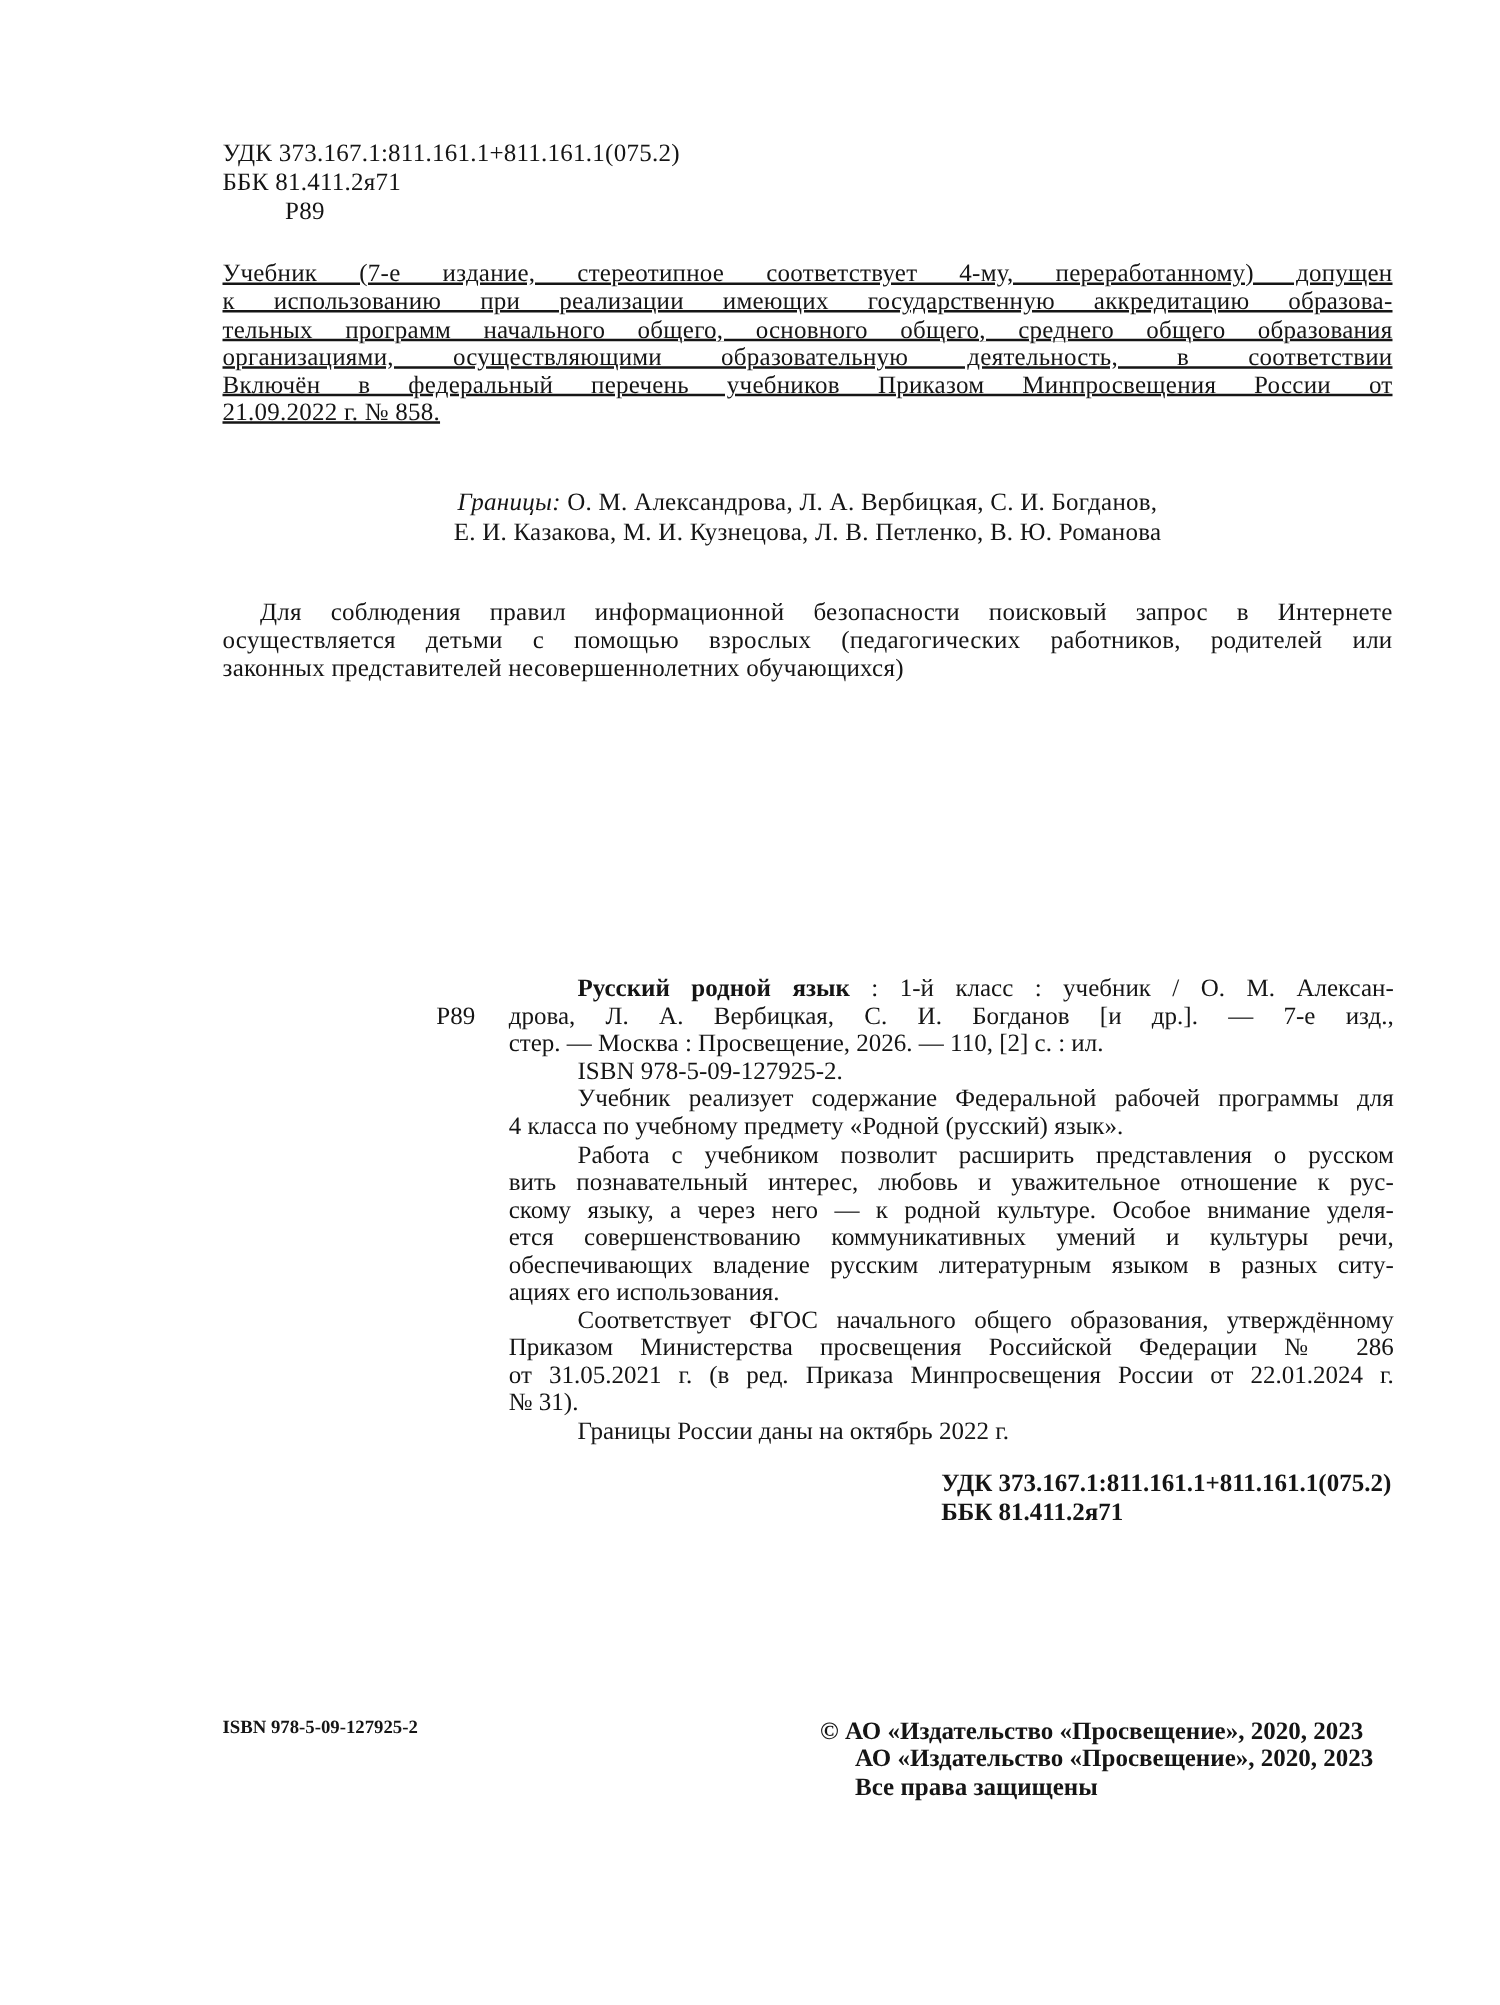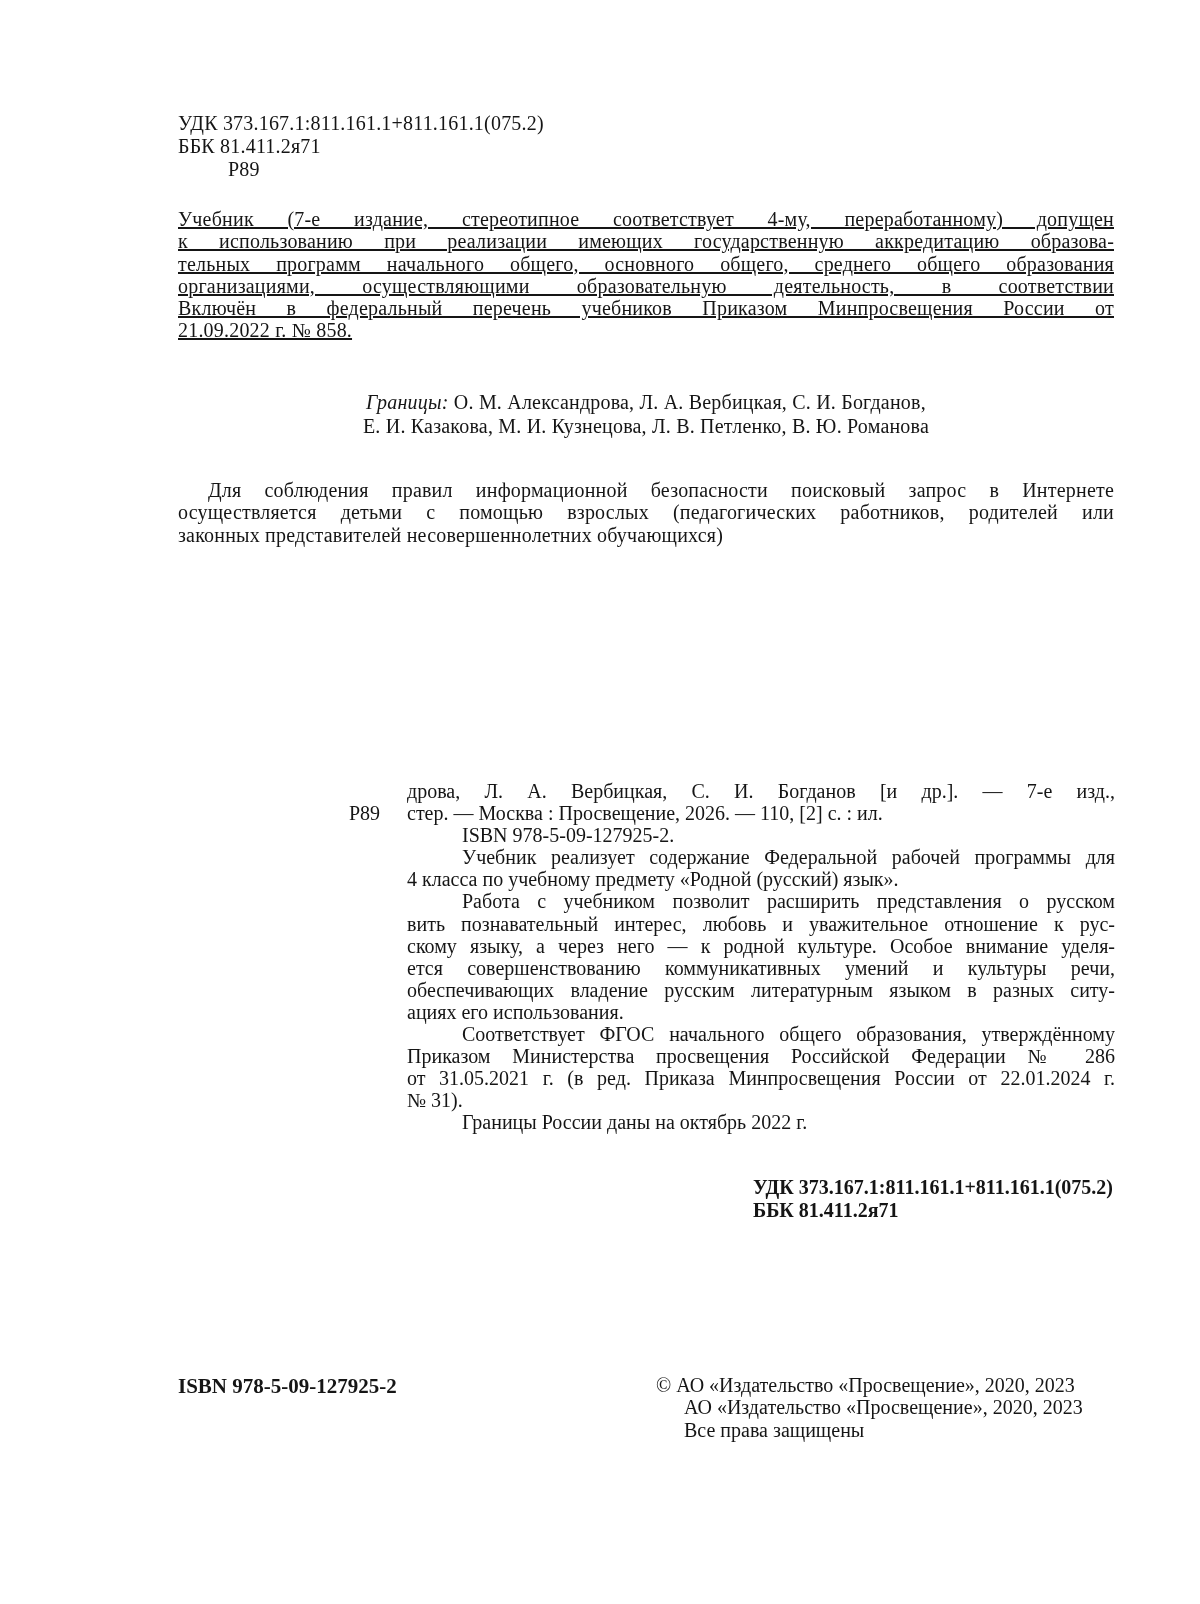--- a/index.html
+++ b/index.html
@@ -36,22 +36,22 @@
 
   
   .annotation { left: 407px; top: 780px; width: 708px; line-height: 22.1px; }
   .annotation .code-label { position: absolute; left: -58px; top: 22px; }
   .annotation b { font-weight: bold; }
 
   
   .bottom-codes { right: 87px; top: 1176px; line-height: 23px; font-weight: bold; text-align: left; }
 
   
-  .footer-isbn { left: 178px; top: 1374px; font-weight: bold; font-size: 21px; }
-  .footer-copyright { left: 656px; top: 1374px; line-height: 22.4px; }
+  .footer-isbn { left: 178px; top: 1374px; font-weight: bold; font-size: 15px; }
+  .footer-copyright { left: 656px; top: 1374px; line-height: 22.4px; font-weight: bold; }
   .footer-copyright .cont { padding-left: 28px; }
 </style>
 </head>
 <body>
 
 <div class="page">
 
   <div class="block top-codes">
     <div>УДК 373.167.1:811.161.1+811.161.1(075.2)</div>
     <div>ББК 81.411.2я71</div>
@@ -74,20 +74,21 @@
 
   <div class="block safety">
     <div class="j ind30">Для соблюдения правил информационной безопасности поисковый запрос в Интернете</div>
     <div class="j">осуществляется детьми с помощью взрослых (педагогических работников, родителей или</div>
     <div>законных представителей несовершеннолетних обучающихся)</div>
   </div>
 
   <div class="block annotation">
     <div class="code-label">Р89</div>
 
+    <div class="j ind"><b>Русский родной язык</b><span> : 1-й класс : учебник / О. М. Алексан-</span></div>
     <div class="j">дрова, Л. А. Вербицкая, С. И. Богданов [и др.]. — 7-е изд.,</div>
     <div>стер. — Москва : Просвещение, 2026. — 110, [2] с. : ил.</div>
     <div class="ind">ISBN 978-5-09-127925-2.</div>
 
     <div class="j ind">Учебник реализует содержание Федеральной рабочей программы для</div>
     <div>4 класса по учебному предмету «Родной (русский) язык».</div>
 
     <div class="j ind">Работа с учебником позволит расширить представления о русском</div>
     <div class="j">вить познавательный интерес, любовь и уважительное отношение к рус-</div>
     <div class="j">скому языку, а через него — к родной культуре. Особое внимание уделя-</div>

